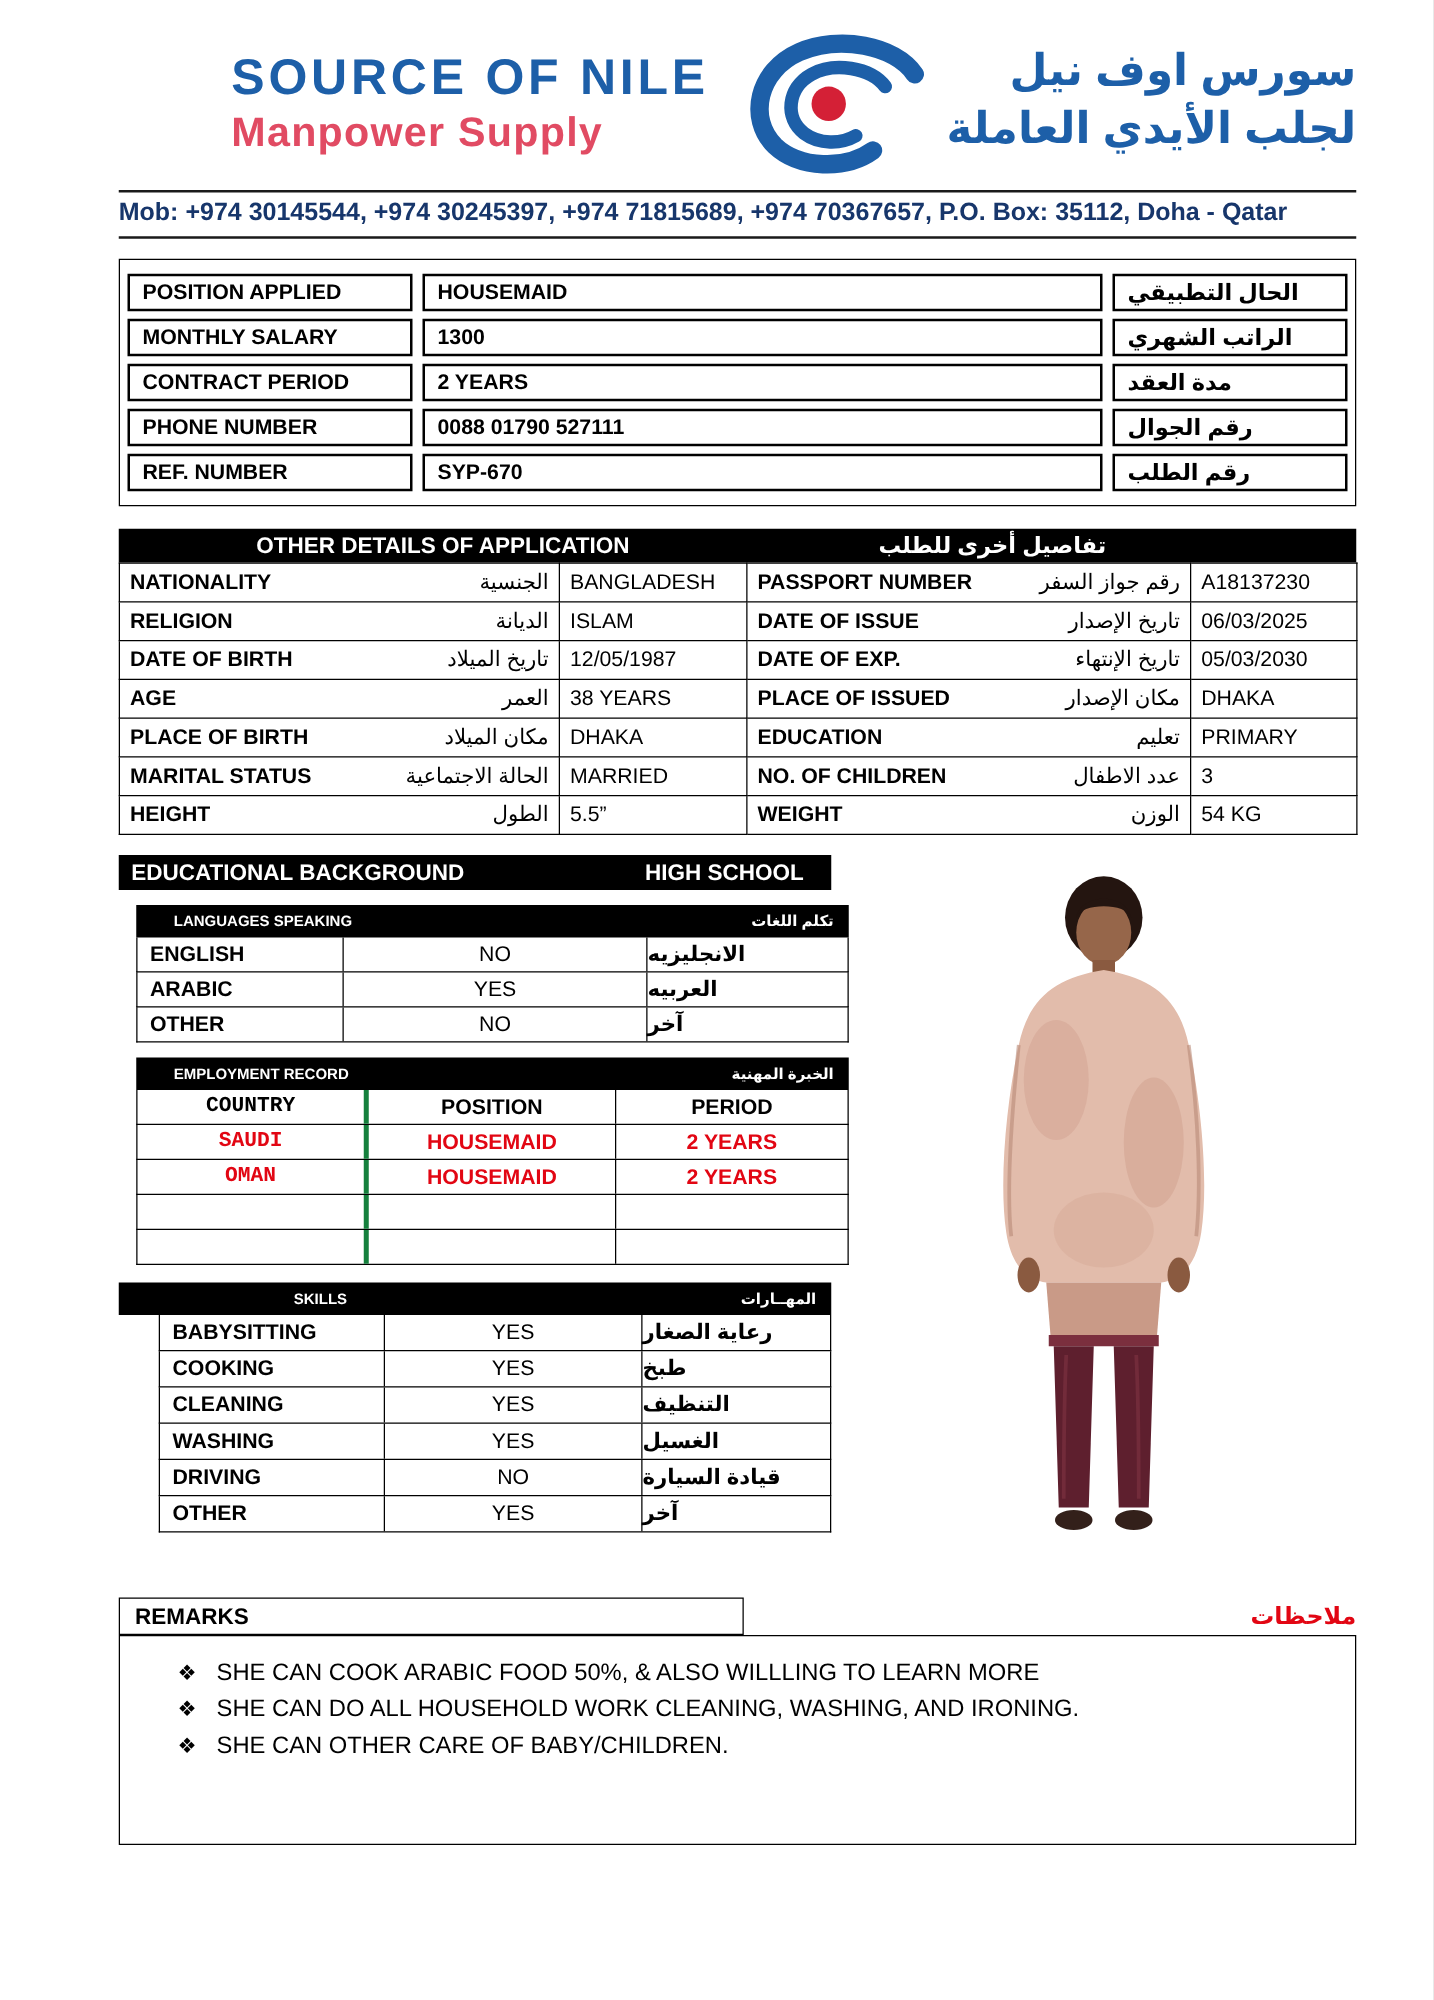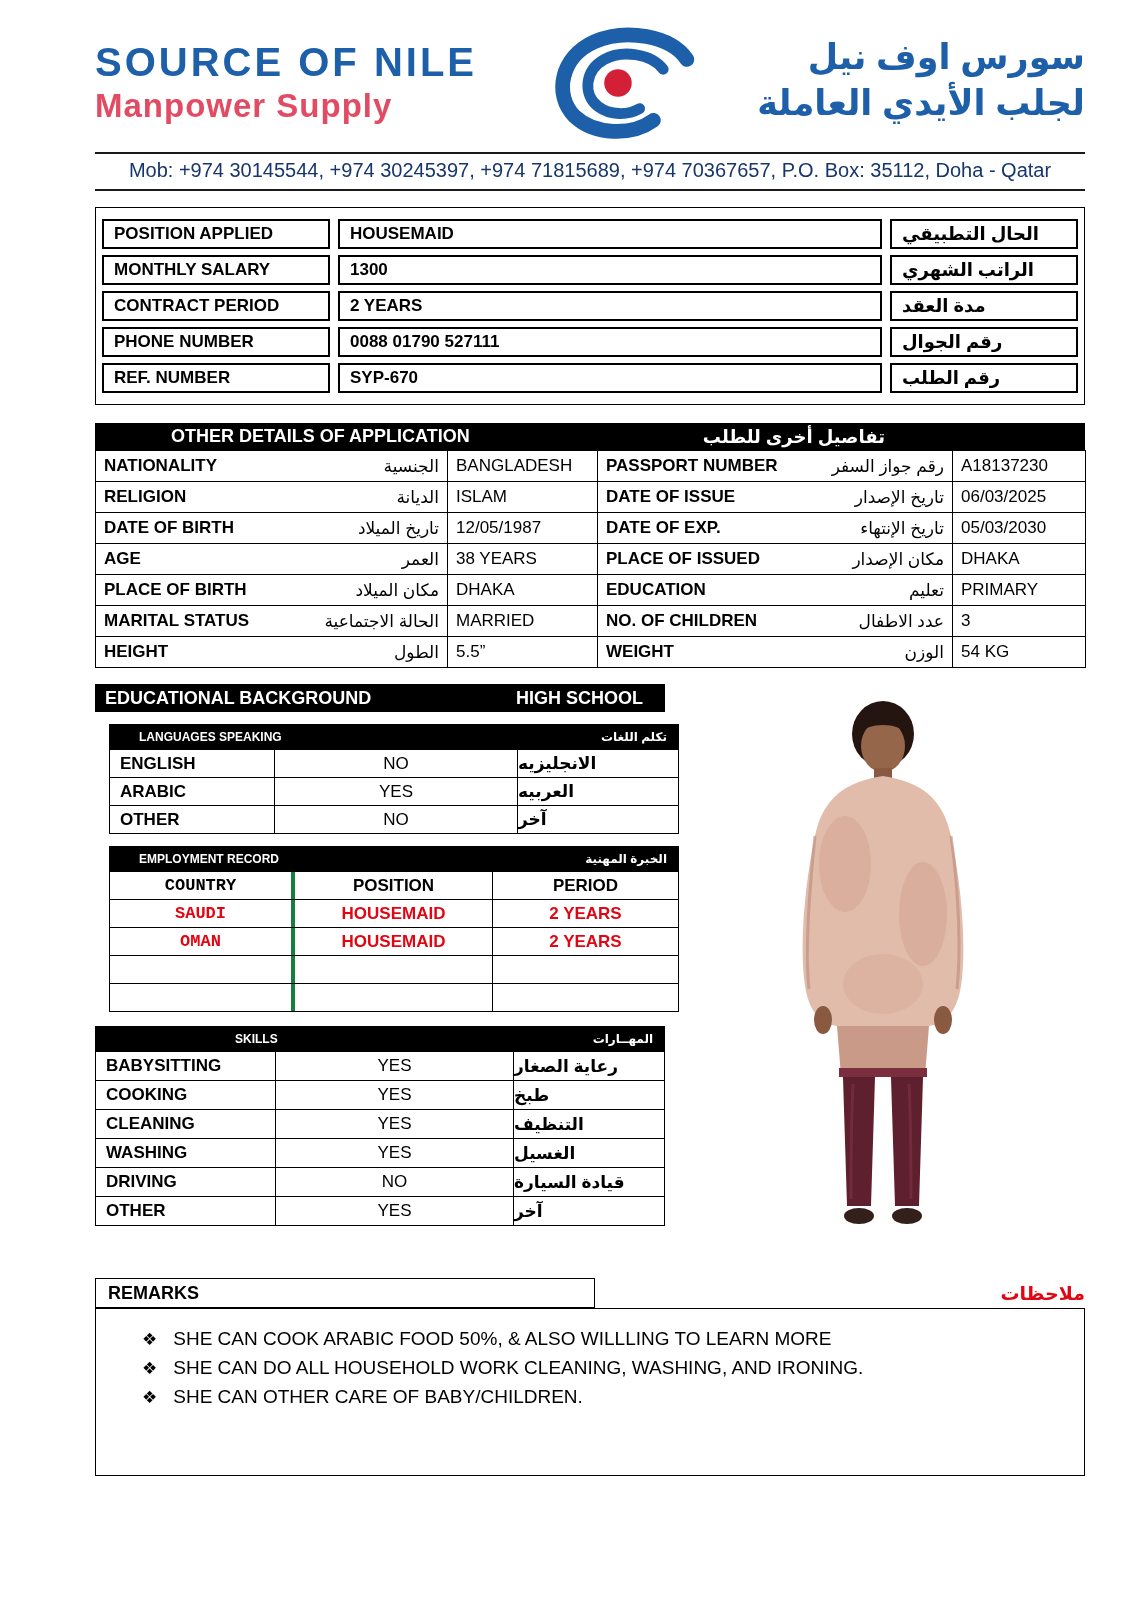--- a/index.html
+++ b/index.html
@@ -5,43 +5,43 @@
   * { margin:0; padding:0; box-sizing:border-box; }
   body { background:#888; }
   .page {
     width:1147px; height:1600px; background:#fff; margin:0 auto;
     font-family:"Liberation Sans","DejaVu Sans",sans-serif; color:#000;
     position:relative; overflow:hidden;
   }
   .content { margin-left:95px; width:990px; }
 
   
-  .header { display:flex; align-items:flex-start; justify-content:space-between; padding-top:26px; }
+  .header { display:flex; align-items:flex-start; justify-content:flex-end; padding-top:26px; }
   .logo-en { padding-top:14px; }
   .logo-en .t1 { font-size:40px; font-weight:bold; color:#1d5fa8; letter-spacing:3px; }
   .logo-en .t2 { font-size:33px; font-weight:bold; color:#e14b63; margin-top:2px; letter-spacing:1px; }
   .logo-mark { width:190px; height:118px; flex:0 0 auto; }
   .logo-ar { text-align:right; color:#1d5fa8; font-weight:bold; font-size:35px; line-height:1.3; padding-top:8px; direction:rtl; }
   .contact-bar {
     margin-top:8px; border-top:2px solid #1a1a1a; border-bottom:2px solid #1a1a1a;
-    padding:5px 0 7px; text-align:center; font-weight:normal; font-size:20px; color:#17366b;
+    padding:5px 0 7px; text-align:left; font-weight:bold; font-size:20px; color:#17366b;
   }
 
   
   .main-info { margin-top:16px; border:1px solid #000; padding:5px 6px; }
   .mi-row { display:flex; gap:8px; margin:6px 0; }
   .mi-cell { border:2px solid #000; height:30px; display:flex; align-items:center; padding:0 10px; font-size:17px; font-weight:bold; }
   .mi-label { width:228px; }
   .mi-value { flex:1; }
   .mi-ar { width:188px; justify-content:flex-end; direction:rtl; font-size:18px; }
 
   
   .od { margin-top:18px; }
   .od-header { background:#000; color:#fff; height:27px; display:flex; align-items:center; font-weight:bold; font-size:18px; }
-  .od-header .en { margin-left:76px; }
+  .od-header .en { margin-left:110px; }
   .od-header .ar { margin-left:auto; margin-right:200px; direction:rtl; }
   table.od-table { width:100%; border-collapse:collapse; table-layout:fixed; }
   .od-table td { border:1px solid #000; height:31px; font-size:17px; padding:0 8px; overflow:hidden; white-space:nowrap; }
   .od-table .c-label { width:352px; }
   .od-table .c-value { width:150px; }
   .od-table .c-label2 { width:355px; }
   .od-table .c-value2 { width:133px; }
   .od-label-inner { display:flex; justify-content:space-between; align-items:center; }
   .od-label-inner .en { font-weight:bold; }
   .od-label-inner .ar { font-weight:normal; direction:rtl; font-size:17px; }
@@ -69,21 +69,21 @@
   .emp-c1 { width:185px; border-right:4px solid #15803d; justify-content:center;font-family:Liberation Mono, monospace; }
   .emp-c2 { flex:1; border-right:1px solid #000; justify-content:center; }
   .emp-c3 { width:185px; justify-content:center; }
   .emp-data > div { color:#e20613; font-weight:bold; justify-content:center; }
 
   .skills-block { width:570px; margin-top:14px; }
   .skills-header { padding:0 12px 0 140px; }
   .skill-label { width:180px; padding-left:10px; font-weight:bold; border-right:1px solid #000; }
   .skill-value { flex:1; justify-content:center; border-right:1px solid #000; }
   .skill-ar { width:150px; justify-content:flex-end; padding-right:10px; font-weight:bold; direction:rtl; }
-  .skills-block .grid-row { height:29px; }
+  .skills-block .grid-row { height:29px;margin-left:32px; }
 
   
   .remarks { margin-top:14px; }
   .remarks-header { display:flex; align-items:center; height:30px; }
   .remarks-label-cell { border:1px solid #000; width:500px; height:30px; display:flex; align-items:center; padding-left:12px; font-weight:bold; font-size:18px; }
   .remarks-ar { margin-left:auto; color:#e20613; font-weight:bold; font-size:19px; direction:rtl; }
   .remarks-body { border:1px solid #000; min-height:168px; padding:12px 10px 10px 46px; }
   .remark-item { display:flex; gap:16px; font-size:19px; margin:7px 0; align-items:baseline; }
   .remark-bullet { font-size:17px; }
 </style>

